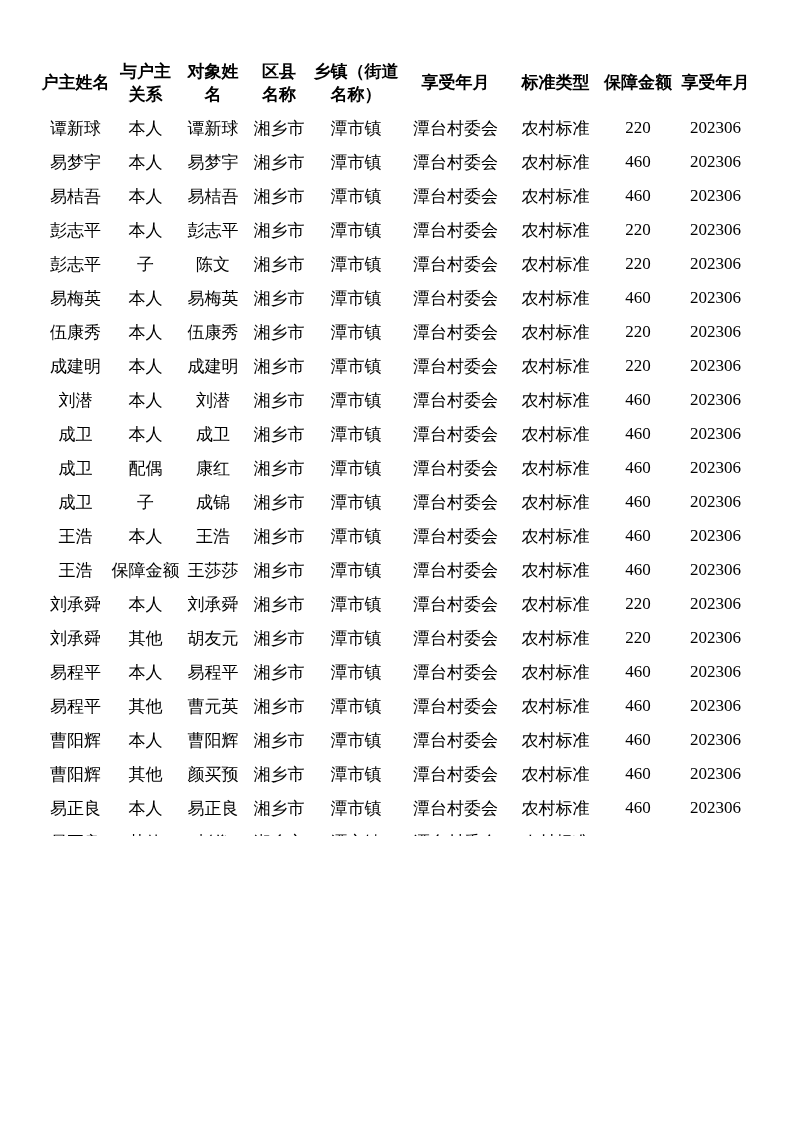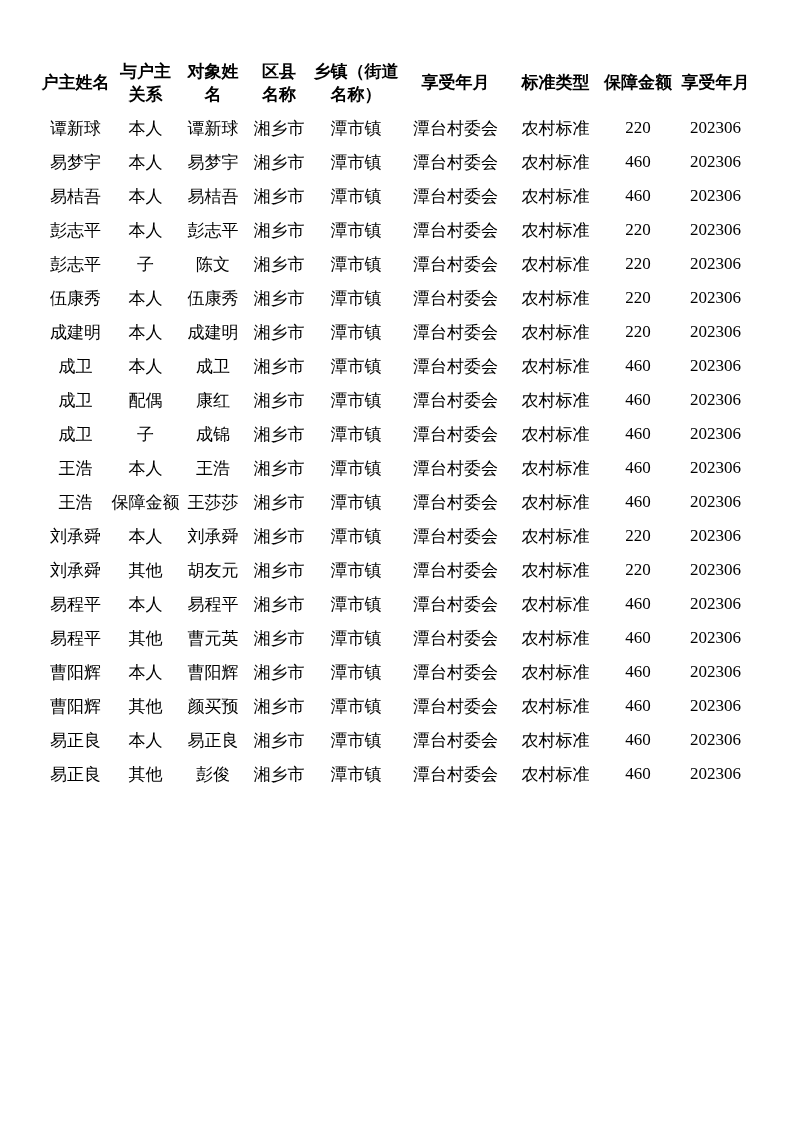--- a/index.html
+++ b/index.html
@@ -135,39 +135,61 @@
           <td>子</td>
           <td>陈文</td>
           <td>湘乡市</td>
           <td>潭市镇</td>
           <td>潭台村委会</td>
           <td>农村标准</td>
           <td>220</td>
           <td>202306</td>
         </tr>
         <tr>
+          <td>易梅英</td>
+          <td>本人</td>
+          <td>易梅英</td>
+          <td>湘乡市</td>
+          <td>潭市镇</td>
+          <td>潭台村委会</td>
+          <td>农村标准</td>
+          <td>460</td>
+          <td>202306</td>
+        </tr>
+        <tr>
           <td>伍康秀</td>
           <td>本人</td>
           <td>伍康秀</td>
           <td>湘乡市</td>
           <td>潭市镇</td>
           <td>潭台村委会</td>
           <td>农村标准</td>
           <td>220</td>
           <td>202306</td>
         </tr>
         <tr>
           <td>成建明</td>
           <td>本人</td>
           <td>成建明</td>
           <td>湘乡市</td>
           <td>潭市镇</td>
           <td>潭台村委会</td>
           <td>农村标准</td>
           <td>220</td>
+          <td>202306</td>
+        </tr>
+        <tr>
+          <td>刘潜</td>
+          <td>本人</td>
+          <td>刘潜</td>
+          <td>湘乡市</td>
+          <td>潭市镇</td>
+          <td>潭台村委会</td>
+          <td>农村标准</td>
+          <td>460</td>
           <td>202306</td>
         </tr>
         <tr>
           <td>成卫</td>
           <td>本人</td>
           <td>成卫</td>
           <td>湘乡市</td>
           <td>潭市镇</td>
           <td>潭台村委会</td>
           <td>农村标准</td>

